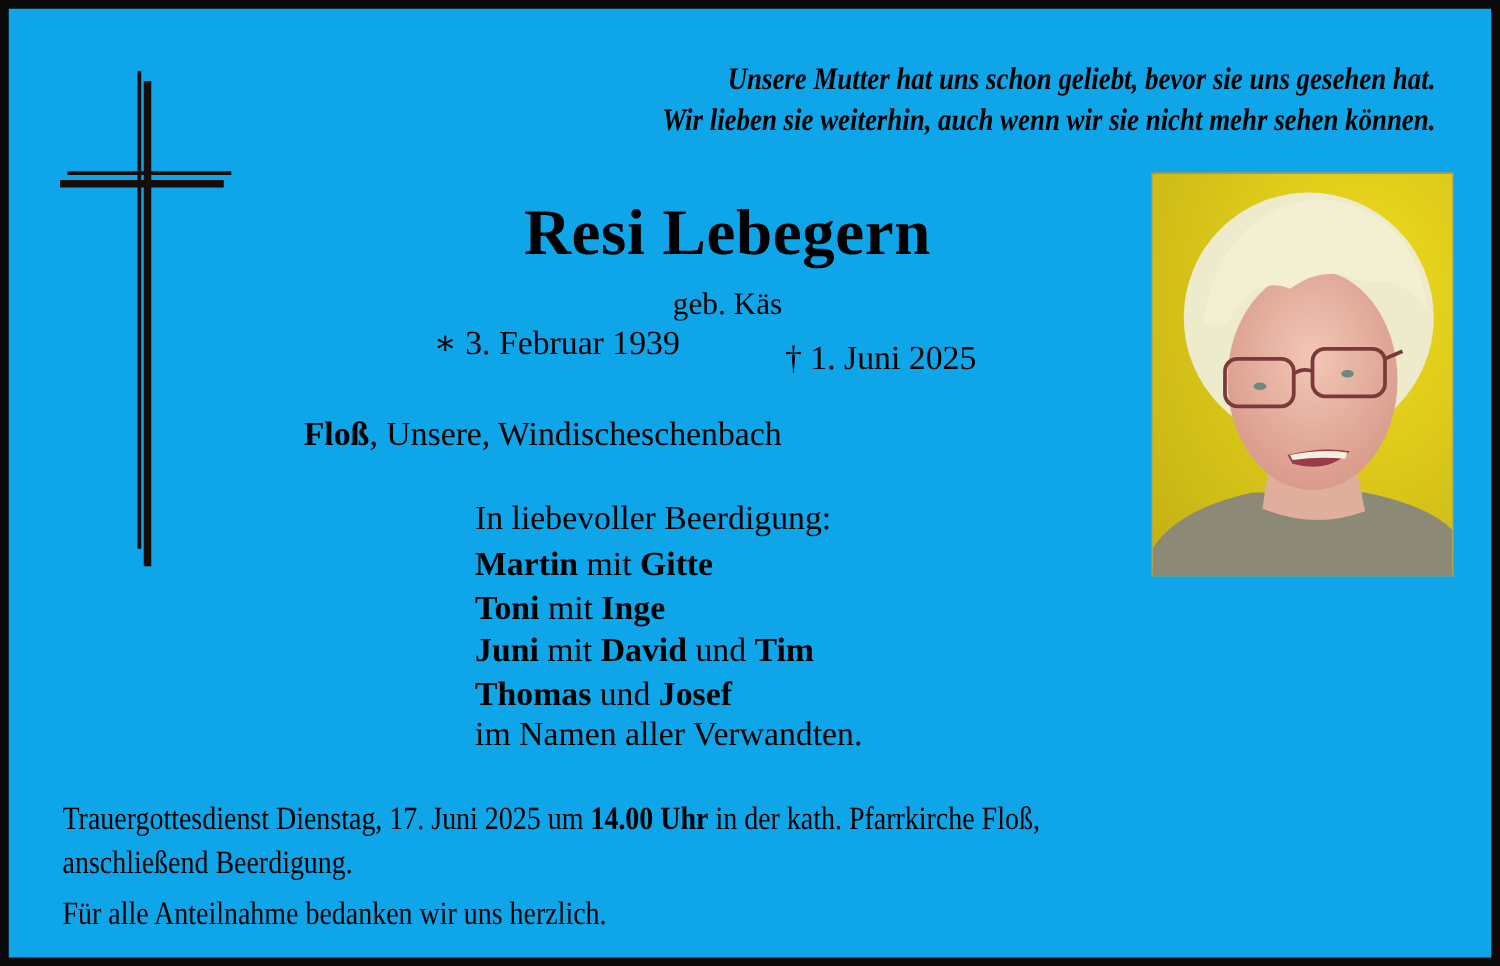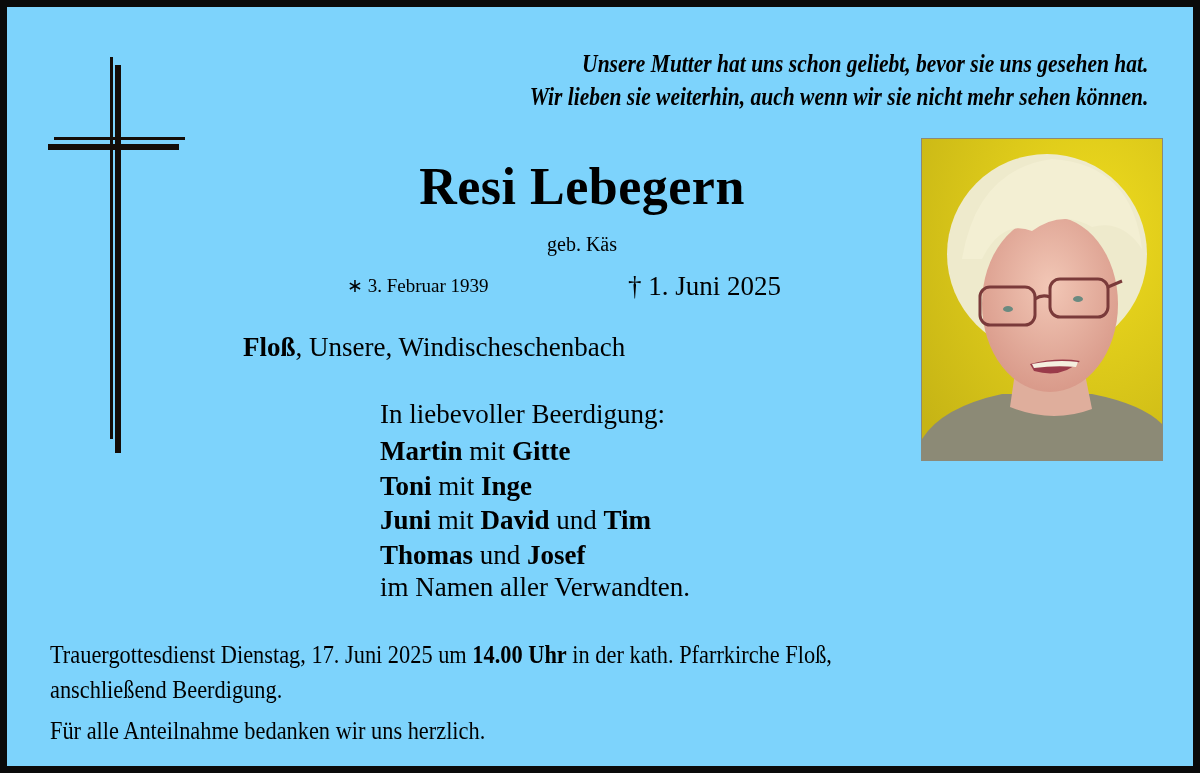--- a/index.html
+++ b/index.html
@@ -1,19 +1,19 @@
 <!DOCTYPE html>
 <html><head>
   <meta charset="utf-8">
   <style>
     html, body { margin: 0; padding: 0; background: #ffffff; }
     body { width: 1200px; height: 773px; position: relative; overflow: hidden; }
     .frame {
       position: absolute; left: 0; top: 0; width: 1200px; height: 773px;
-      box-sizing: border-box; border: 7px solid #0a0a0a; background: #7dd3fc; padding-left: 36px;
+      box-sizing: border-box; border: 7px solid #0a0a0a; background: #0ea5e9; padding-left: 36px;
     }
     .serif { font-family: "Liberation Serif", "DejaVu Serif", serif; color: #000; }
     .abs { position: absolute; }
 
     
     .bar { position: absolute; background: #140d08; }
     .cross-v-thin  { left: 103px; top: 50px;  width: 3px;  height: 382px; }
     .cross-v-thick { left: 108px; top: 58px;  width: 6px;  height: 388px; }
     .cross-h-thin  { left: 47px;  top: 130px; width: 131px; height: 3px; }
     .cross-h-thick { left: 41px;  top: 137px; width: 131px; height: 6px; }
@@ -23,22 +23,22 @@
       right: 45px; top: 40px; text-align: right;
       font-style: italic; font-weight: bold; font-size: 25px; line-height: 33px;
       transform: scaleX(0.86); transform-origin: right top; white-space: nowrap;
     }
 
     
     .name {
       left: 300px; width: 550px; top: 140px; text-align: center;
       font-weight: bold; font-size: 52px; line-height: 80px; letter-spacing: 0.5px;
     }
-    .maiden { left: 300px; width: 550px; top: 222px; text-align: center; font-size: 20px; line-height: 30px; }
-    .birth  { left: 340px; top: 263px; font-size: 19px; line-height: 32px; font-family: Liberation Serif, serif; }
+    .maiden { left: 300px; width: 550px; top: 222px; text-align: center; font-size: 25px; line-height: 30px; }
+    .birth  { left: 340px; top: 251px; font-size: 27px; line-height: 32px; }
     .death  { left: 621px; top: 263px; font-size: 27px; line-height: 32px; }
     .places { left: 236px; top: 323px; font-size: 27px; line-height: 34px; }
     .places b { font-weight: bold; }
 
     
     .remember { left: 373px; top: 390px; font-size: 27px; line-height: 34px; }
     .family   { left: 373px; top: 427px; font-size: 27px; line-height: 34.5px; }
     .family .row b { font-weight: bold; }
     .closing  { left: 373px; top: 563px; font-size: 27px; line-height: 34px; }
 

